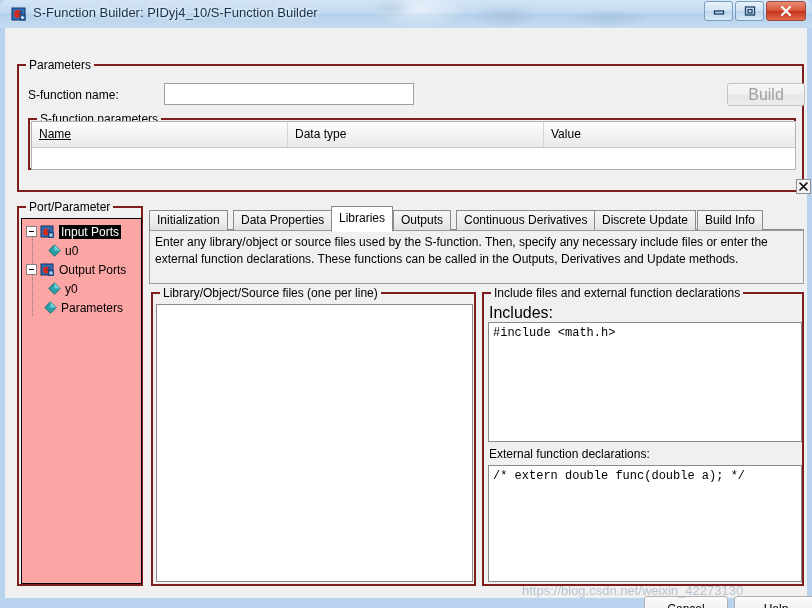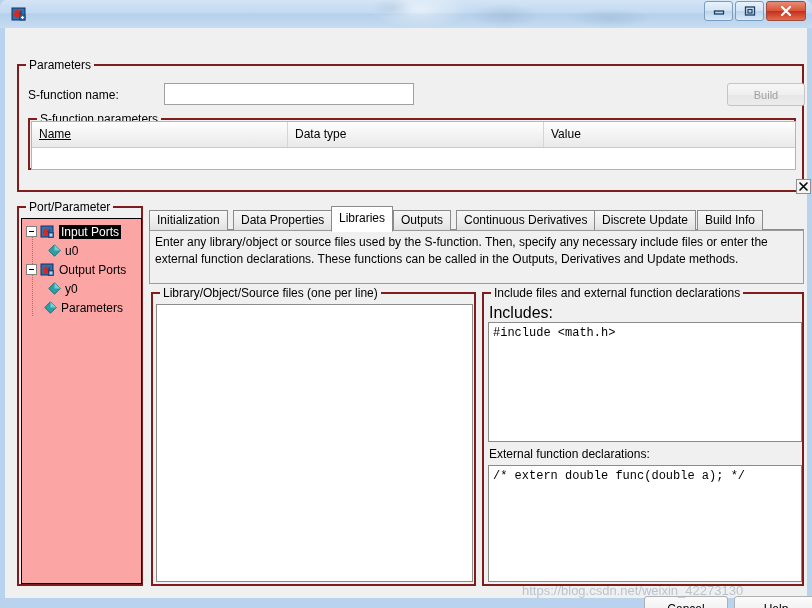--- a/index.html
+++ b/index.html
@@ -120,21 +120,21 @@
     background: #fff;
     font-family: "Liberation Sans", sans-serif;
     font-size: 12px;
     padding: 2px 4px;
     outline: none;
   }
   #btn-build {
     position: absolute; left: 708px; top: 17px;
     width: 78px; height: 23px;
     box-sizing: border-box;
-    font-size: 11px;
+    font-size: 16px;
     color: #a0a0a0;
     background: linear-gradient(to bottom, #f6f6f6 0%, #efefef 50%, #e6e6e6 51%, #ececec 100%);
     border: 1px solid #c4c4c4;
     border-radius: 3px;
     cursor: default;
   }
 
   
   #grp-sfparams { left: 9px; top: 52px; width: 768px; height: 52px; }
   #sfp-table {
@@ -361,20 +361,21 @@
 <div id="window">
 
   <div id="titlebar">
     <svg id="title-icon" viewBox="0 0 16 16">
       <rect x="1" y="2" width="13" height="12" fill="#2f6fb5" stroke="#12355f" stroke-width="1"></rect>
       <circle cx="7" cy="8" r="4" fill="#d42b1f"></circle>
       <path d="M7 8 L11 8 L11 4 Z" fill="#1f4f8f"></path>
       <rect x="9" y="9" width="5" height="5" fill="#3d7fc4" stroke="#12355f" stroke-width="0.8"></rect>
       <path d="M11.5 10 v3 M10 11.5 h3" stroke="#ffffff" stroke-width="0.9"></path>
     </svg>
+    <div id="title-text">S-Function Builder: PIDyj4_10/S-Function Builder</div>
 
     <div class="winbtn" id="btn-min">
       <svg width="12" height="10" viewBox="0 0 12 10">
         <rect x="1.5" y="5" width="9" height="3" fill="none" stroke="#1d3f63" stroke-width="1.3"></rect>
       </svg>
     </div>
     <div class="winbtn" id="btn-max">
       <svg width="12" height="11" viewBox="0 0 12 11">
         <rect x="1.5" y="1.5" width="9" height="8" fill="none" stroke="#1d3f63" stroke-width="1.3"></rect>
         <rect x="4" y="4" width="4" height="3.5" fill="none" stroke="#1d3f63" stroke-width="1.2"></rect>

